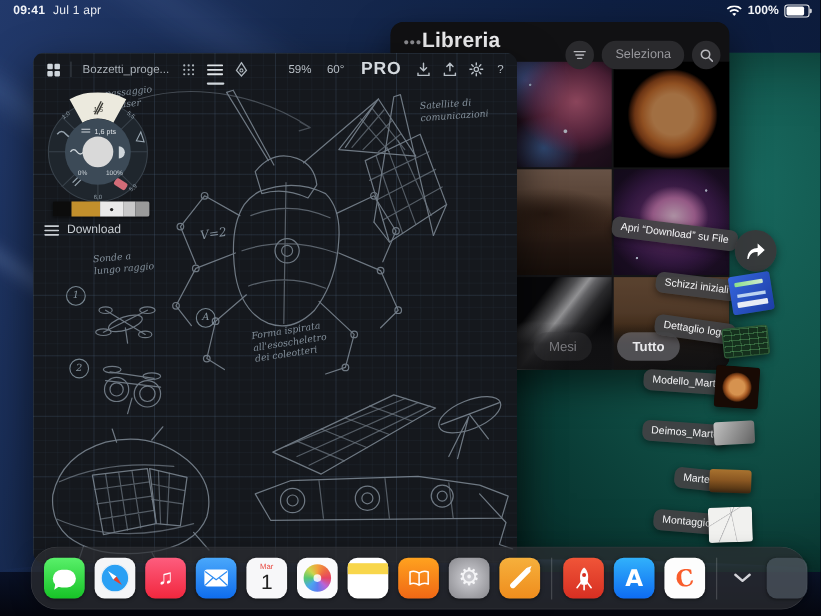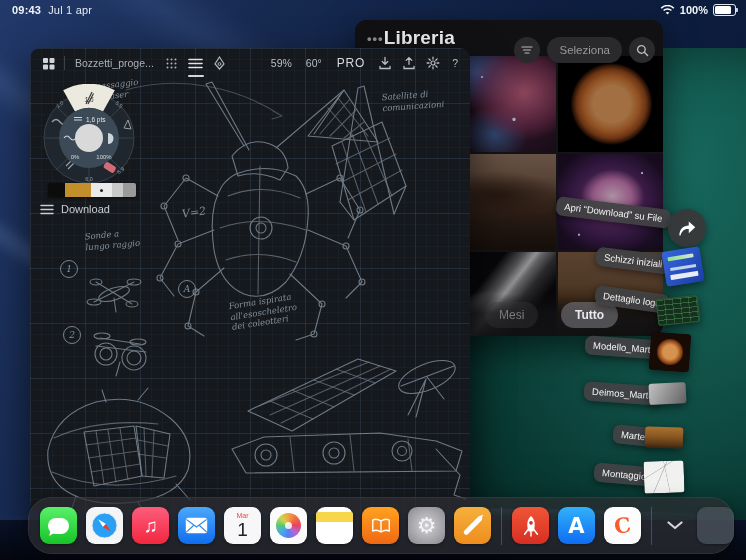--- a/index.html
+++ b/index.html
@@ -82,21 +82,21 @@
       linear-gradient(rgba(98,128,162,.15) 1px,transparent 1px),
       linear-gradient(90deg,rgba(98,128,162,.15) 1px,transparent 1px),
       linear-gradient(rgba(98,128,162,.06) 1px,transparent 1px),
       linear-gradient(90deg,rgba(98,128,162,.06) 1px,transparent 1px);
     background-size:55px 55px,55px 55px,11px 11px,11px 11px;}
   .sk-toolbar{position:absolute;left:0;top:0;right:0;height:30px;z-index:6;display:flex;align-items:center;color:#aeb6bd;}
   .tb-ico{display:flex;align-items:center;justify-content:center;width:24px;height:24px;}
   .tb-div{width:1px;height:14px;background:#3a4148;margin:0 4px;}
   .sk-title{font-size:10.5px;color:#aab1b8;margin:0 6px;}
   .tb-txt{font-size:10.5px;color:#b8bfc6;margin:0 7px;}
-  .tb-pro{font-size:12px;font-weight:normal;letter-spacing:.8px;color:#d4d9de;margin:1px 8px;}
+  .tb-pro{font-size:16px;font-weight:bold;letter-spacing:.8px;color:#d4d9de;margin:1px 8px;}
   .active-under{position:relative;}
   .active-under:after{content:"";position:absolute;left:4px;right:4px;bottom:-2px;height:2px;background:#cfd6dc;border-radius:1px;}
   .sk-canvas-svg{position:absolute;left:0;top:0;z-index:2;}
   .hand{position:absolute;z-index:4;font-family:"DejaVu Serif",serif;font-style:italic;color:#94a2ae;opacity:.85;line-height:1.25;}
   .circled{position:absolute;z-index:4;width:16px;height:16px;border:1px solid #8fa0ac;border-radius:50%;
     color:#9fb0bc;font-family:"DejaVu Serif",serif;font-style:italic;font-size:9px;display:flex;align-items:center;justify-content:center;opacity:.8;}
   .wheel{position:absolute;left:8px;top:36px;z-index:5;}
   .strip{position:absolute;left:18px;top:135px;height:14px;display:flex;z-index:5;border-radius:2px;overflow:hidden;box-shadow:0 1px 3px rgba(0,0,0,.5);}
   .strip i{display:block;height:100%;}
   .strip .dot{position:relative;}
@@ -167,21 +167,21 @@
 
   <div class="beam b1"></div>
   <div class="beam b2"></div>
   <div class="beam b3"></div>
   <div class="teal-surface"></div>
   <div class="bottom-band"></div>
   <div class="bottom-glow"></div>
 
   <div class="statusbar">
     <div class="left">
-      <span>09:43</span><span class="date">Jul 1 apr</span>
+      <span>09:41</span><span class="date">Jul 1 apr</span>
     </div>
     <div class="right">
       <svg width="15" height="11" viewBox="0 0 15 11">
         <path d="M7.5 9.6 L9.3 7.6 A3 3 0 0 0 5.7 7.6 Z" fill="#fff"></path>
         <path d="M3.6 5.5 A5.6 5.6 0 0 1 11.4 5.5" fill="none" stroke="#fff" stroke-width="1.5"></path>
         <path d="M1.2 3.2 A8.8 8.8 0 0 1 13.8 3.2" fill="none" stroke="#fff" stroke-width="1.5"></path>
       </svg>
       <span>100%</span>
       <span class="batt">
           <i></i>

